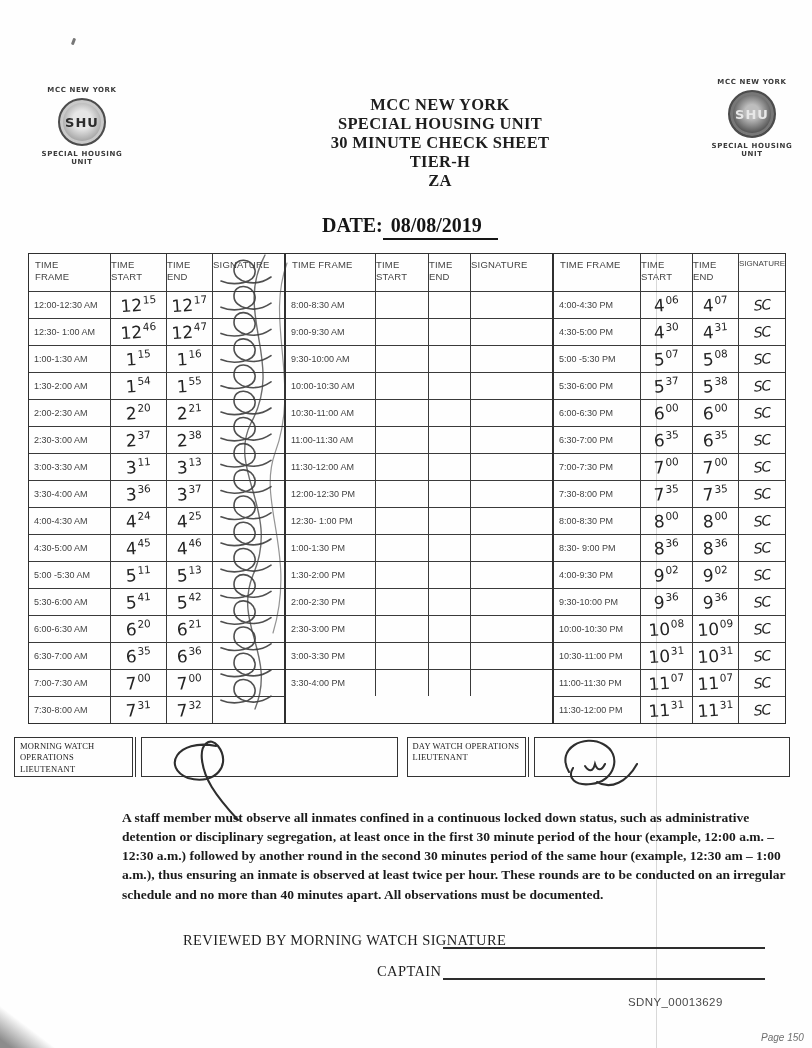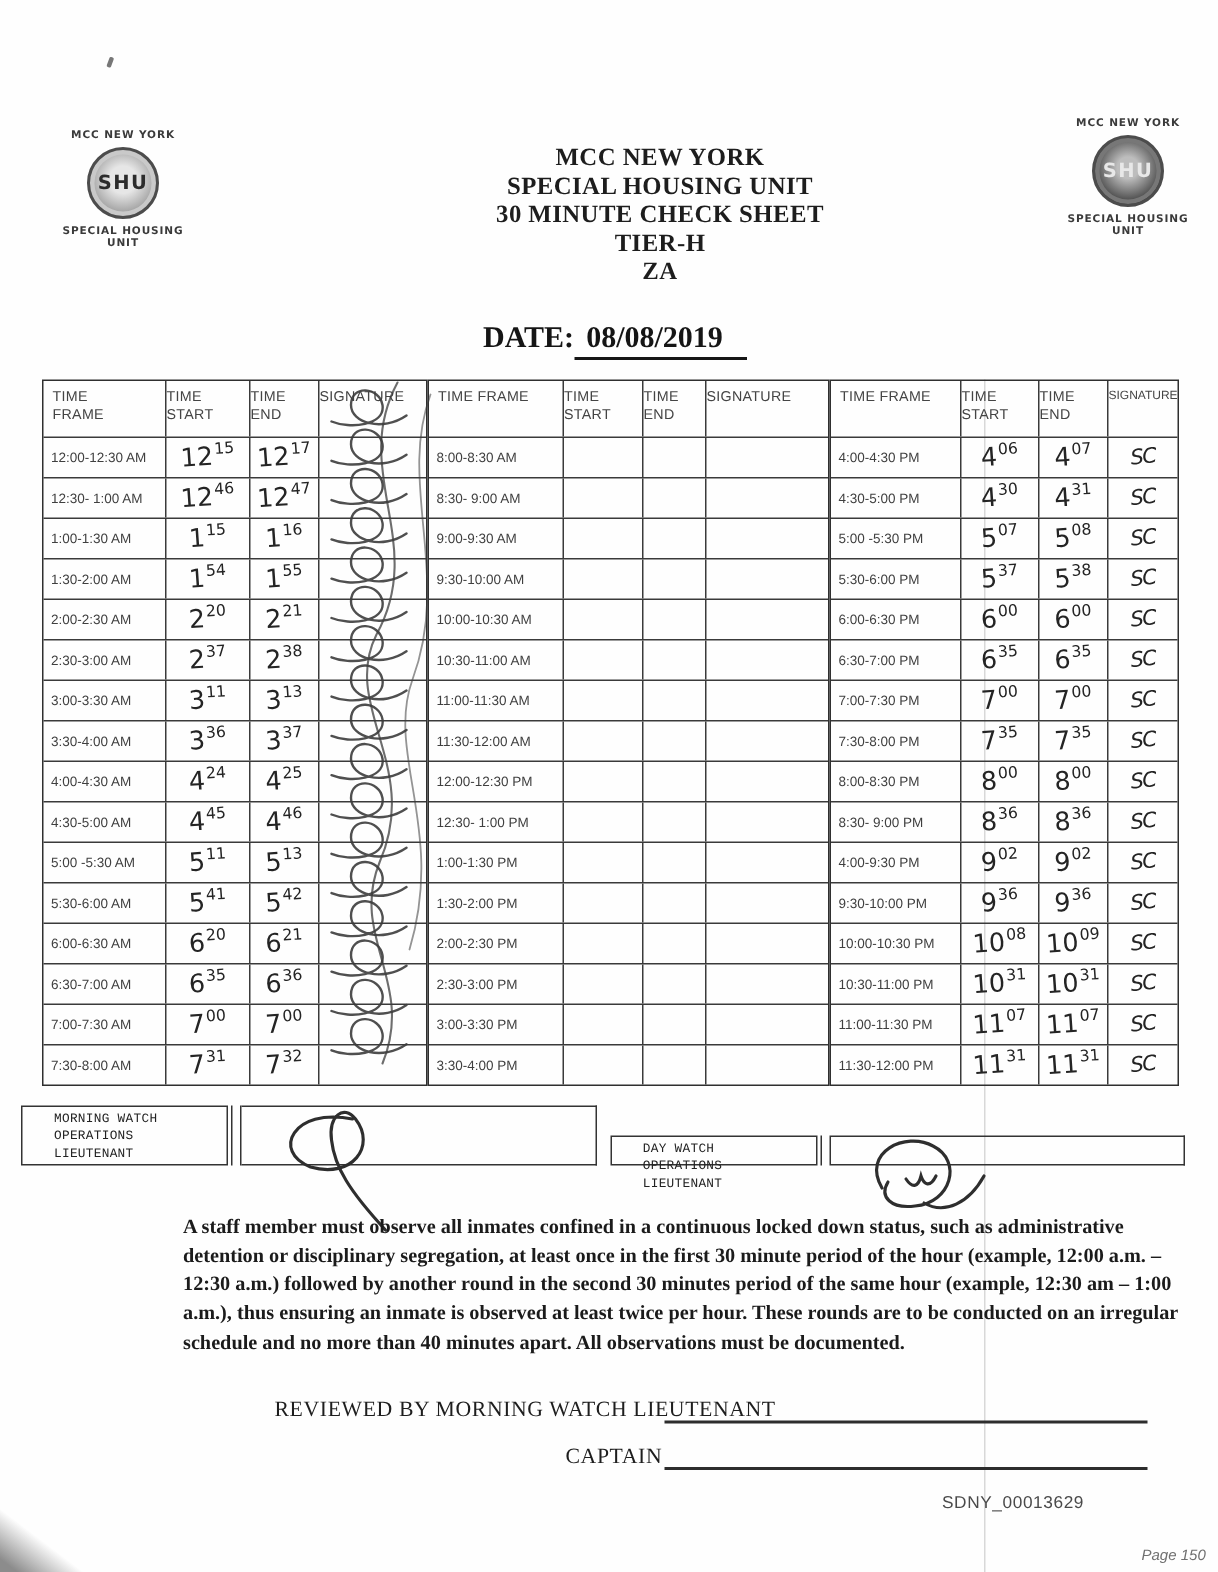--- a/index.html
+++ b/index.html
@@ -53,24 +53,24 @@
   .hw{width:100%;display:flex;align-items:center;justify-content:center;
       transform:rotate(-4deg);font-family:"DejaVu Sans",sans-serif;color:#242424;}
   .hw-h{font-size:17px;font-weight:500;}
   .hw-m{font-size:10.5px;margin-top:-10px;margin-left:1px;font-weight:500;}
   .sc{width:100%;text-align:center;font-family:"DejaVu Sans",sans-serif;font-style:italic;
       font-size:14px;color:#242424;transform:rotate(-6deg);letter-spacing:-1px;}
   .scrawl-overlay{position:absolute;top:253px;left:205px;pointer-events:none;}
   
   .watch-strip{position:absolute;top:737px;left:14px;width:776px;height:40px;display:flex;}
   .watch-group{display:flex;flex:1;}
-  .watch-group + .watch-group{margin-left:9px;margin-top:20px;}
-  .watch-label{width:138px;border:1px solid #333;box-sizing:border-box;
-      font-family:Liberation Mono, monospace;font-size:8.5px;line-height:1.35;
-      padding:3px 21px;color:#222;letter-spacing:.2px;}
+  .watch-group + .watch-group{margin-left:9px;}
+  .watch-label{width:119px;border:1px solid #333;box-sizing:border-box;
+      font-family:Liberation Serif, serif;font-size:8.5px;line-height:1.35;
+      padding:3px 5px;color:#222;letter-spacing:.2px;}
   .watch-sep{width:5px;border-left:1.5px solid #333;border-right:1.5px solid #333;margin-left:2px;}
   .watch-sig{flex:1;border:1px solid #333;border-left:none;box-sizing:border-box;
       position:relative;overflow:visible;}
   .watch-sig svg{position:absolute;left:0;top:-14px;overflow:visible;}
   
   .notice{position:absolute;top:808px;left:122px;width:682px;
       font-family:"Liberation Serif",serif;font-weight:bold;font-size:13.5px;
       line-height:1.42;color:#1b1b1b;}
   .reviewed-label{position:absolute;top:932px;left:183px;font-family:"Liberation Serif",serif;
       font-size:14.5px;color:#1e1e1e;letter-spacing:.4px;}
@@ -449,28 +449,20 @@
         <div class="trow">
           <div class="tcell cell-frame">
             <span>8:00-8:30 AM</span>
           </div>
           <div class="tcell cell-start"></div>
           <div class="tcell cell-end"></div>
           <div class="tcell cell-sig"></div>
         </div>
         <div class="trow">
           <div class="tcell cell-frame">
-            <span>8:30- 9:00 AM</span>
-          </div>
-          <div class="tcell cell-start"></div>
-          <div class="tcell cell-end"></div>
-          <div class="tcell cell-sig"></div>
-        </div>
-        <div class="trow">
-          <div class="tcell cell-frame">
             <span>9:00-9:30 AM</span>
           </div>
           <div class="tcell cell-start"></div>
           <div class="tcell cell-end"></div>
           <div class="tcell cell-sig"></div>
         </div>
         <div class="trow">
           <div class="tcell cell-frame">
             <span>9:30-10:00 AM</span>
           </div>
@@ -935,20 +927,20 @@
         <div class="watch-sig">
           <svg width="120" height="100" viewBox="0 0 120 100">
             <path d="M 34 48 C 20 24, 50 10, 68 20 C 88 30, 80 58, 56 60 C 40 62, 32 54, 38 44 M 50 42 c 4 6, 8 6, 10 -2 c 2 6, 6 8, 10 0 M 62 58 C 76 66, 92 58, 102 40" fill="none" stroke="#2e2e2e" stroke-width="2.1" stroke-linecap="round"></path>
           </svg>
         </div>
       </div>
     </div>
 
   <div class="notice">A staff member must observe all inmates confined in a continuous locked down status, such as administrative detention or disciplinary segregation, at least once in the first 30 minute period of the hour (example, 12:00 a.m. – 12:30 a.m.) followed by another round in the second 30 minutes period of the same hour (example, 12:30 am – 1:00 a.m.), thus ensuring an inmate is observed at least twice per hour. These rounds are to be conducted on an irregular schedule and no more than 40 minutes apart. All observations must be documented.</div>
 
-  <div class="reviewed-label">REVIEWED BY MORNING WATCH LIEUTENANT</div>
+  <div class="reviewed-label">REVIEWED BY MORNING WATCH SIGNATURE</div>
   <div class="uline uline-1"></div>
   <div class="captain-label">CAPTAIN</div>
   <div class="uline uline-2"></div>
 
   <div class="bates">SDNY_00013629</div>
   <div class="page-label">Page 150</div>
 </div>
 
 </body></html>

